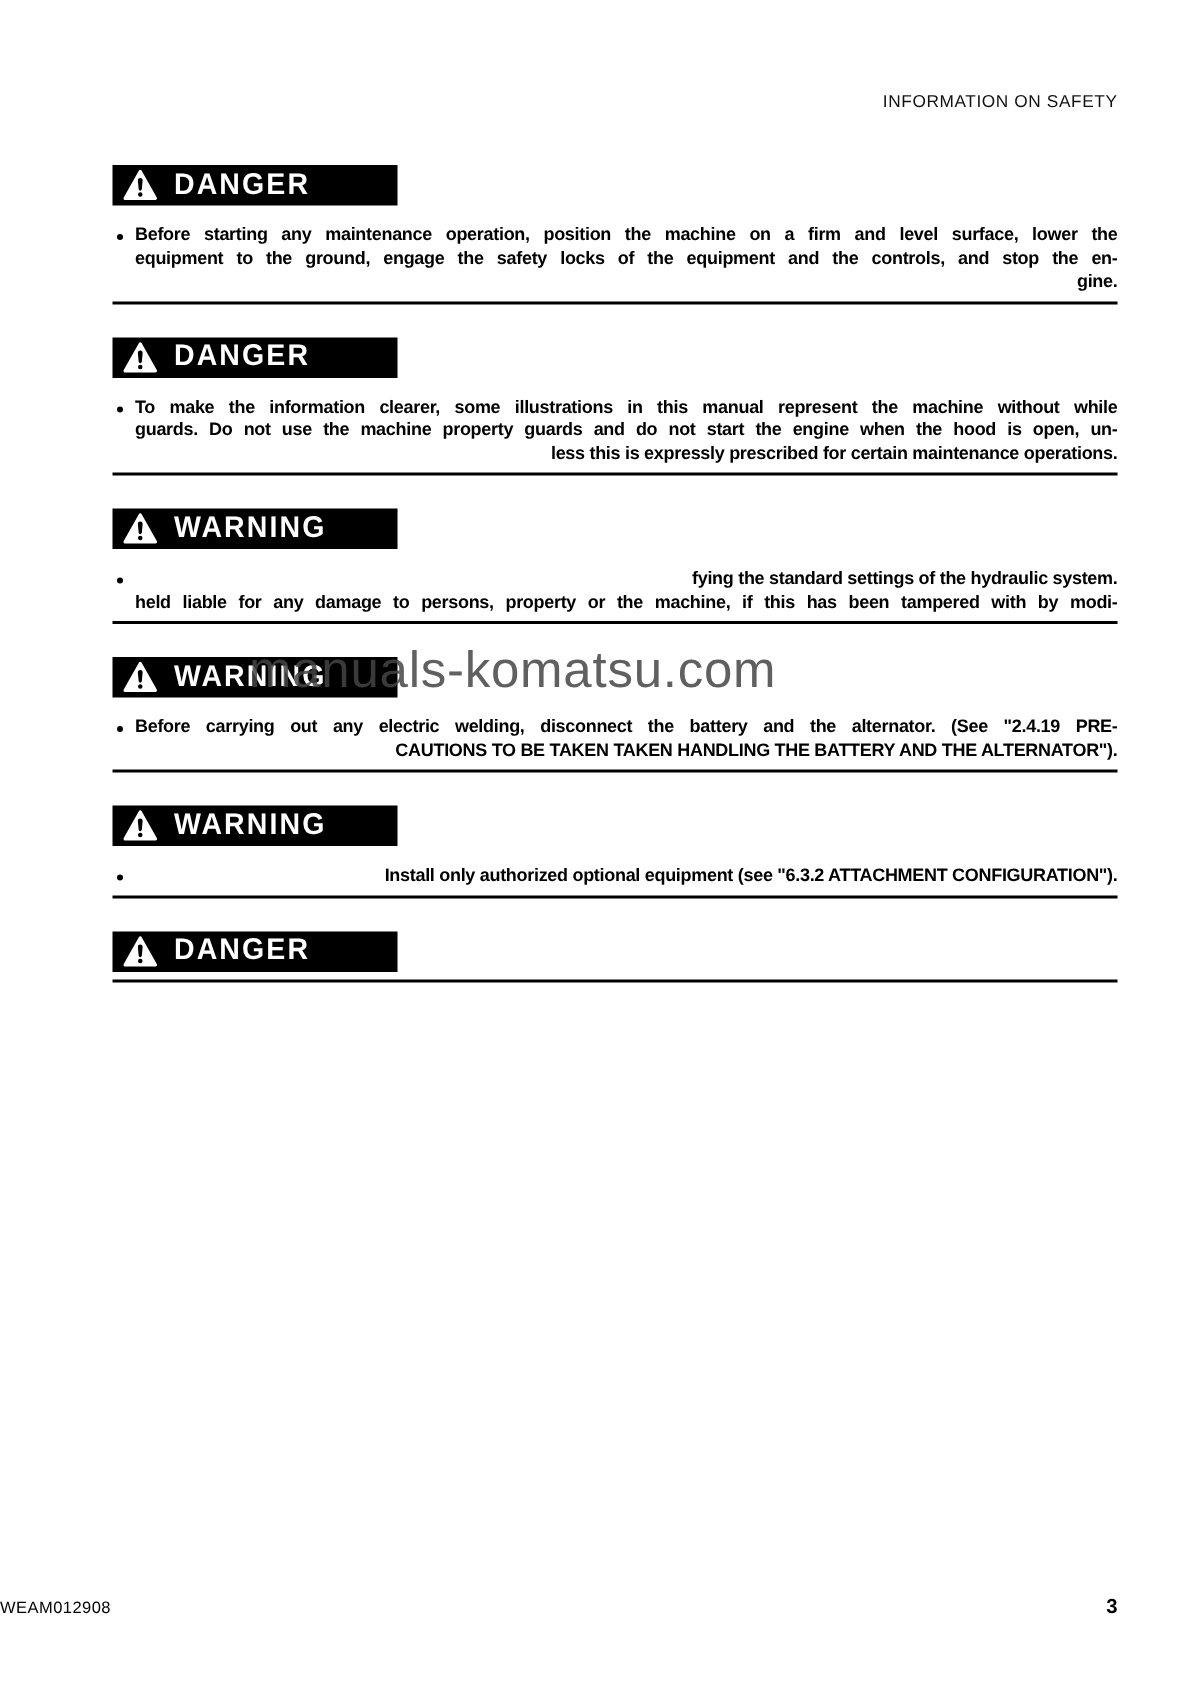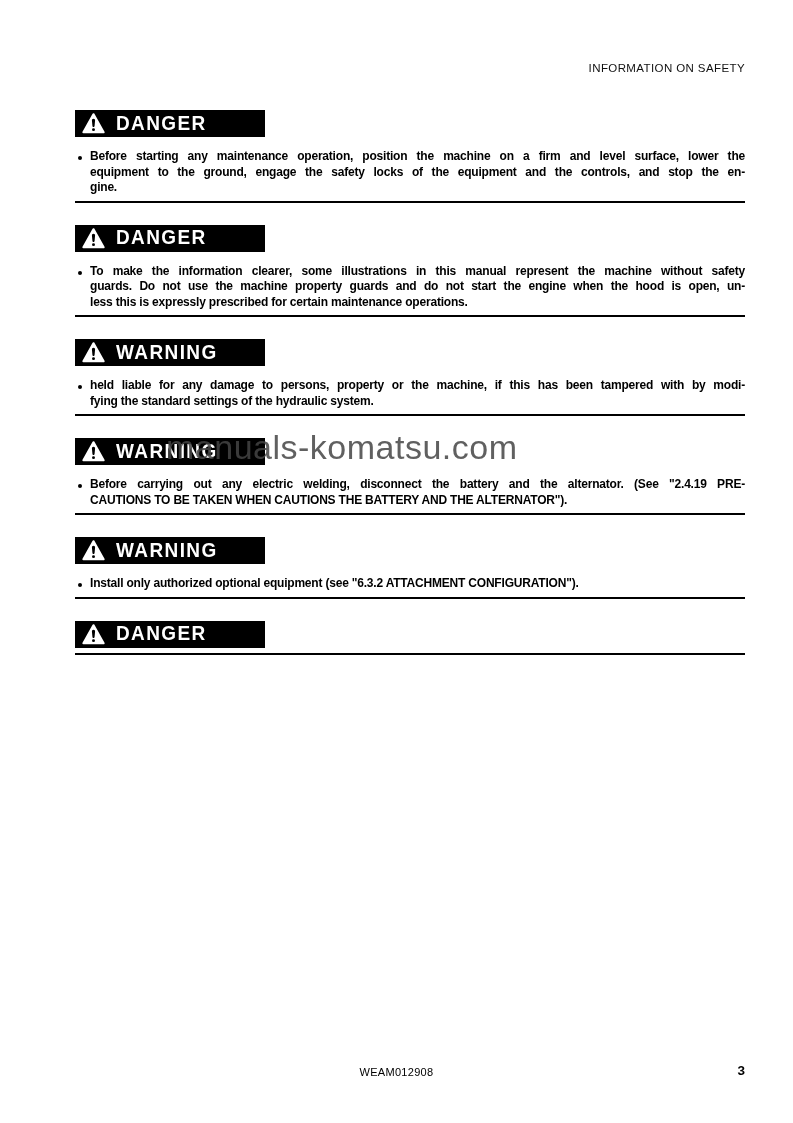--- a/index.html
+++ b/index.html
@@ -51,21 +51,21 @@
     width: 4px; height: 4px;
     border-radius: 50%;
     background: #000;
   }
   .line {
     font-size: 12px;
     font-weight: bold;
     line-height: 15.5px;
     letter-spacing: -0.2px;
     white-space: nowrap;
-    text-align: left;
+    text-align: right;
   }
   .line.jz {
     white-space: normal;
     text-align: justify;
     text-align-last: justify;
     text-justify: inter-word;
   }
   .rule {
     margin-top: 5px;
     height: 2px;
@@ -77,21 +77,21 @@
     font-size: 34px;
     letter-spacing: 0.5px;
     color: var(--watermark-color, #454545);
     opacity: 0.85;
     z-index: 5;
     pointer-events: none;
   }
   .footer-code {
     position: absolute;
     top: 1066px; left: 0; right: 0;
-    text-align: center;
+    text-align: left;
     font-size: 11px;
     letter-spacing: 0.3px;
   }
   .page-number {
     position: absolute;
     top: 1063px; right: 48px;
     font-size: 13.5px;
     font-weight: bold;
   }
 </style>
@@ -132,21 +132,21 @@
           <path d="M13 1.5 L24.5 22 H1.5 Z" fill="#ffffff" stroke="#ffffff" stroke-width="2.5" stroke-linejoin="round"></path>
           <path d="M13 6.5 c1.2 0 1.9 0.8 1.8 2 l-0.55 6.2 c-0.07 0.9 -0.55 1.4 -1.25 1.4 s-1.18 -0.5 -1.25 -1.4 l-0.55 -6.2 c-0.1 -1.2 0.6 -2 1.8 -2 Z" fill="#000000"></path>
           <circle cx="13" cy="19" r="1.7" fill="#000000"></circle>
         </svg>
       </span>
       <span class="banner-label">DANGER</span>
     </div>
     <div class="bullet-item">
       <span class="dot"></span>
       <div class="lines">
-          <div class="line jz">To make the information clearer, some illustrations in this manual represent the machine without safety</div>
+          <div class="line jz">To make the information clearer, some illustrations in this manual represent the machine without while</div>
           <div class="line jz">guards. Do not use the machine property guards and do not start the engine when the hood is open, un-</div>
           <div class="line">less this is expressly prescribed for certain maintenance operations.</div>
         </div>
     </div>
     <div class="rule"></div>
   </section>
 
   <section class="block">
     <div class="banner">
       <span class="tri">
@@ -154,43 +154,43 @@
           <path d="M13 1.5 L24.5 22 H1.5 Z" fill="#ffffff" stroke="#ffffff" stroke-width="2.5" stroke-linejoin="round"></path>
           <path d="M13 6.5 c1.2 0 1.9 0.8 1.8 2 l-0.55 6.2 c-0.07 0.9 -0.55 1.4 -1.25 1.4 s-1.18 -0.5 -1.25 -1.4 l-0.55 -6.2 c-0.1 -1.2 0.6 -2 1.8 -2 Z" fill="#000000"></path>
           <circle cx="13" cy="19" r="1.7" fill="#000000"></circle>
         </svg>
       </span>
       <span class="banner-label">WARNING</span>
     </div>
     <div class="bullet-item">
       <span class="dot"></span>
       <div class="lines">
+          <div class="line">fying the standard settings of the hydraulic system.</div>
           <div class="line jz">held liable for any damage to persons, property or the machine, if this has been tampered with by modi-</div>
-          <div class="line">fying the standard settings of the hydraulic system.</div>
         </div>
     </div>
     <div class="rule"></div>
   </section>
 
   <section class="block">
     <div class="banner">
       <span class="tri">
         <svg width="23" height="21" viewBox="0 0 26 24" aria-hidden="true">
           <path d="M13 1.5 L24.5 22 H1.5 Z" fill="#ffffff" stroke="#ffffff" stroke-width="2.5" stroke-linejoin="round"></path>
           <path d="M13 6.5 c1.2 0 1.9 0.8 1.8 2 l-0.55 6.2 c-0.07 0.9 -0.55 1.4 -1.25 1.4 s-1.18 -0.5 -1.25 -1.4 l-0.55 -6.2 c-0.1 -1.2 0.6 -2 1.8 -2 Z" fill="#000000"></path>
           <circle cx="13" cy="19" r="1.7" fill="#000000"></circle>
         </svg>
       </span>
       <span class="banner-label">WARNING</span>
     </div>
     <div class="bullet-item">
       <span class="dot"></span>
       <div class="lines">
           <div class="line jz">Before carrying out any electric welding, disconnect the battery and the alternator. (See "2.4.19 PRE-</div>
-          <div class="line">CAUTIONS TO BE TAKEN WHEN CAUTIONS THE BATTERY AND THE ALTERNATOR").</div>
+          <div class="line">CAUTIONS TO BE TAKEN TAKEN HANDLING THE BATTERY AND THE ALTERNATOR").</div>
         </div>
     </div>
     <div class="rule"></div>
   </section>
 
   <section class="block">
     <div class="banner">
       <span class="tri">
         <svg width="23" height="21" viewBox="0 0 26 24" aria-hidden="true">
           <path d="M13 1.5 L24.5 22 H1.5 Z" fill="#ffffff" stroke="#ffffff" stroke-width="2.5" stroke-linejoin="round"></path>

